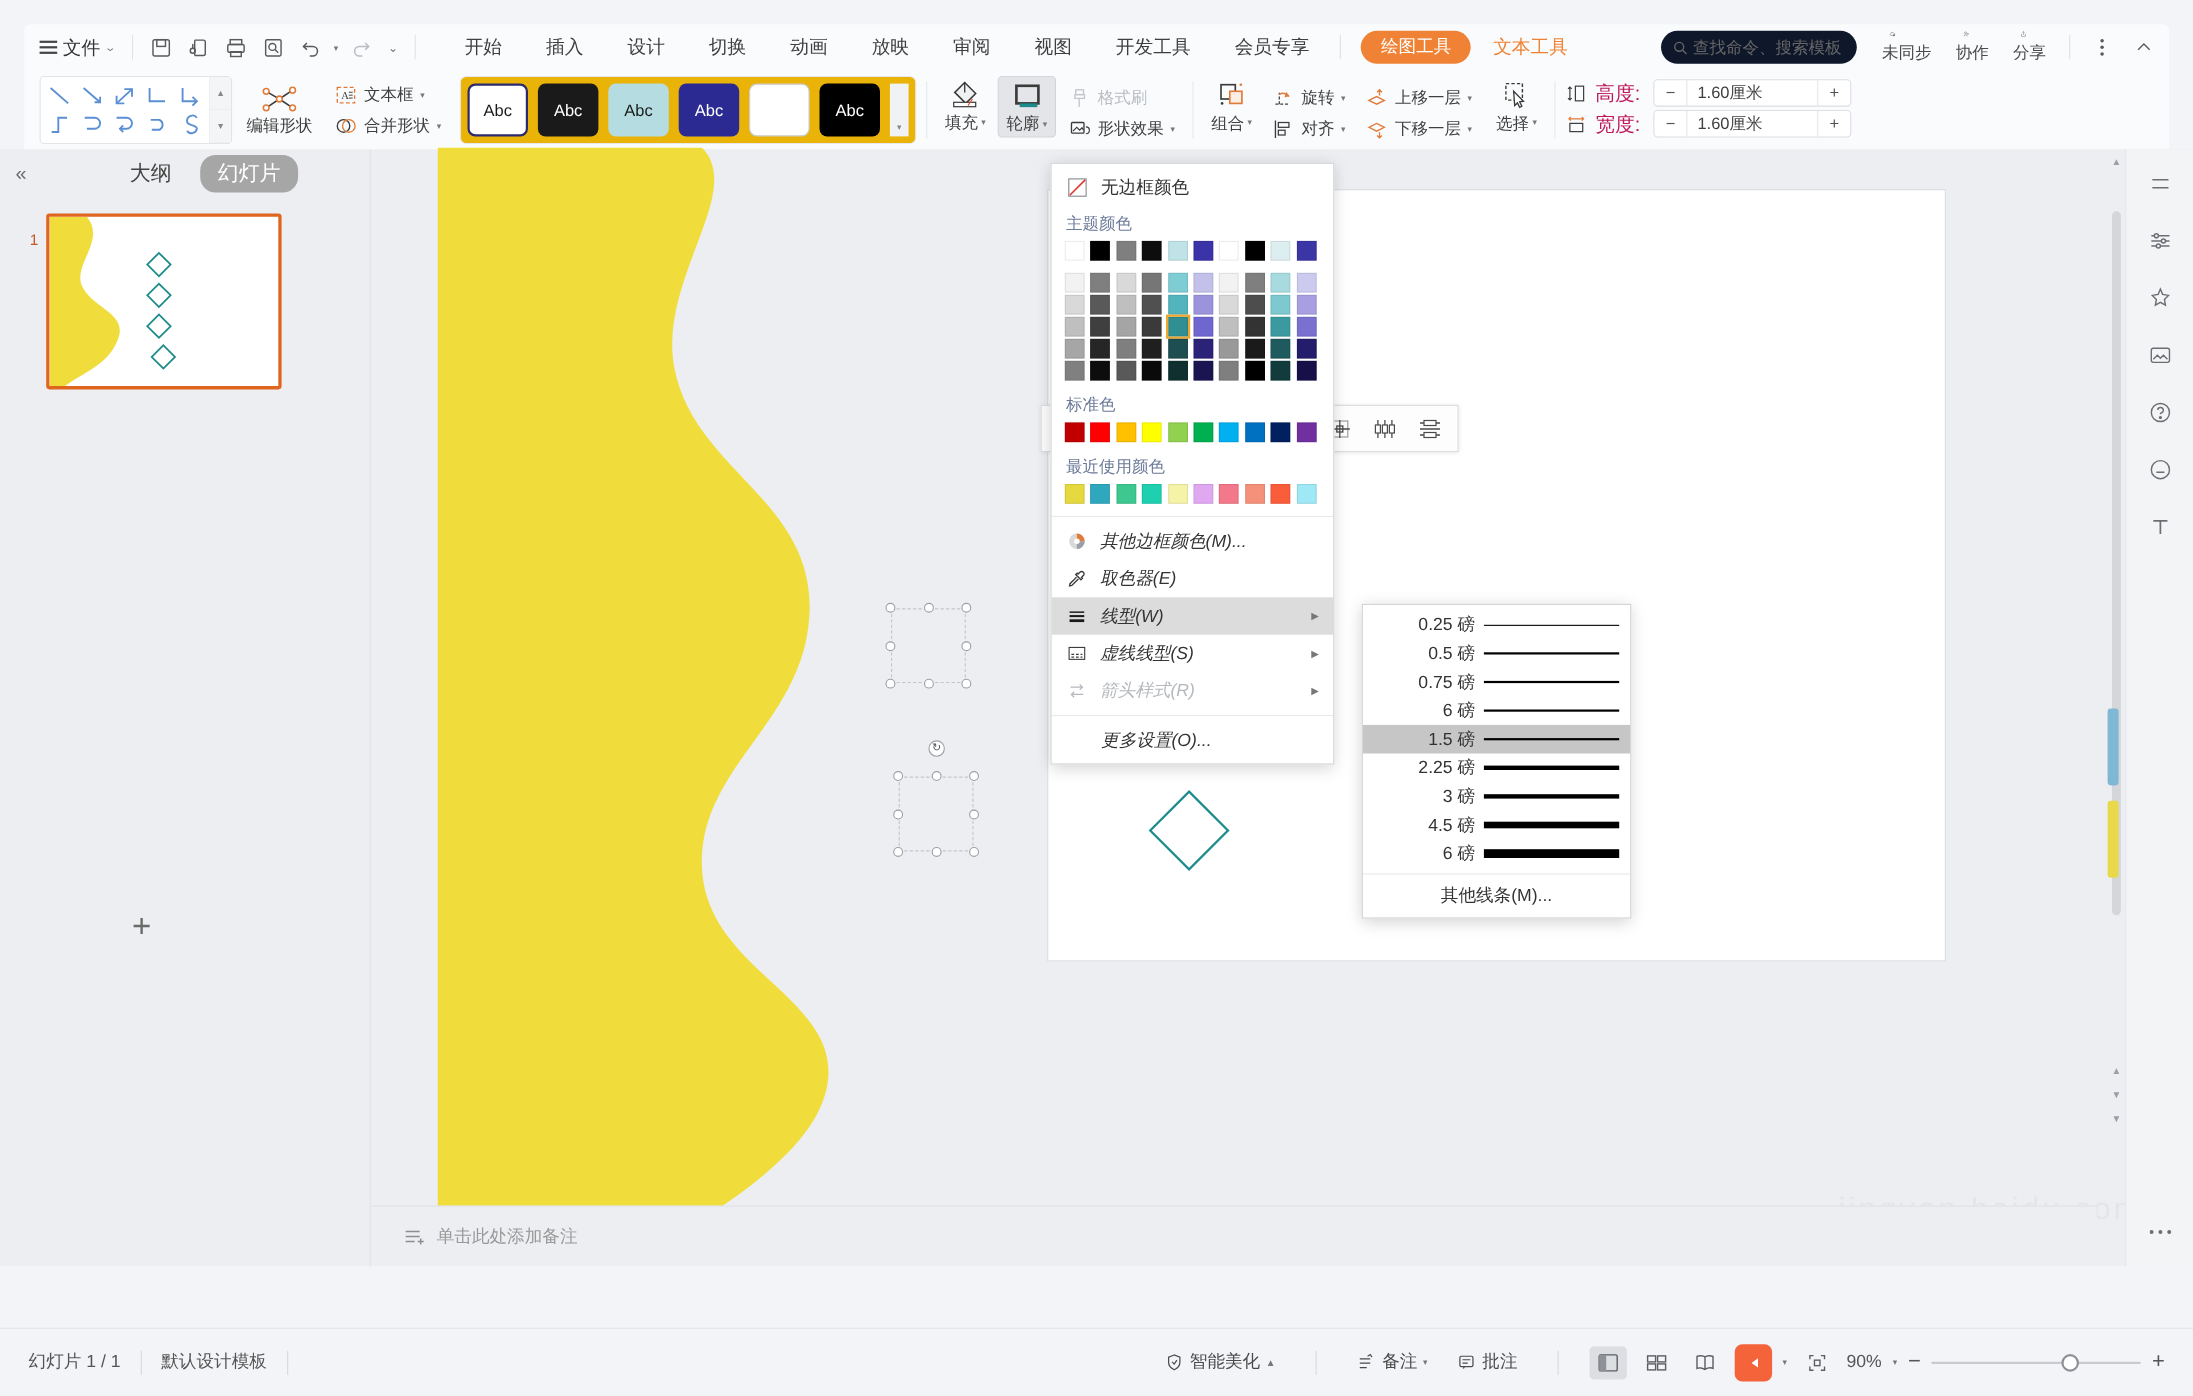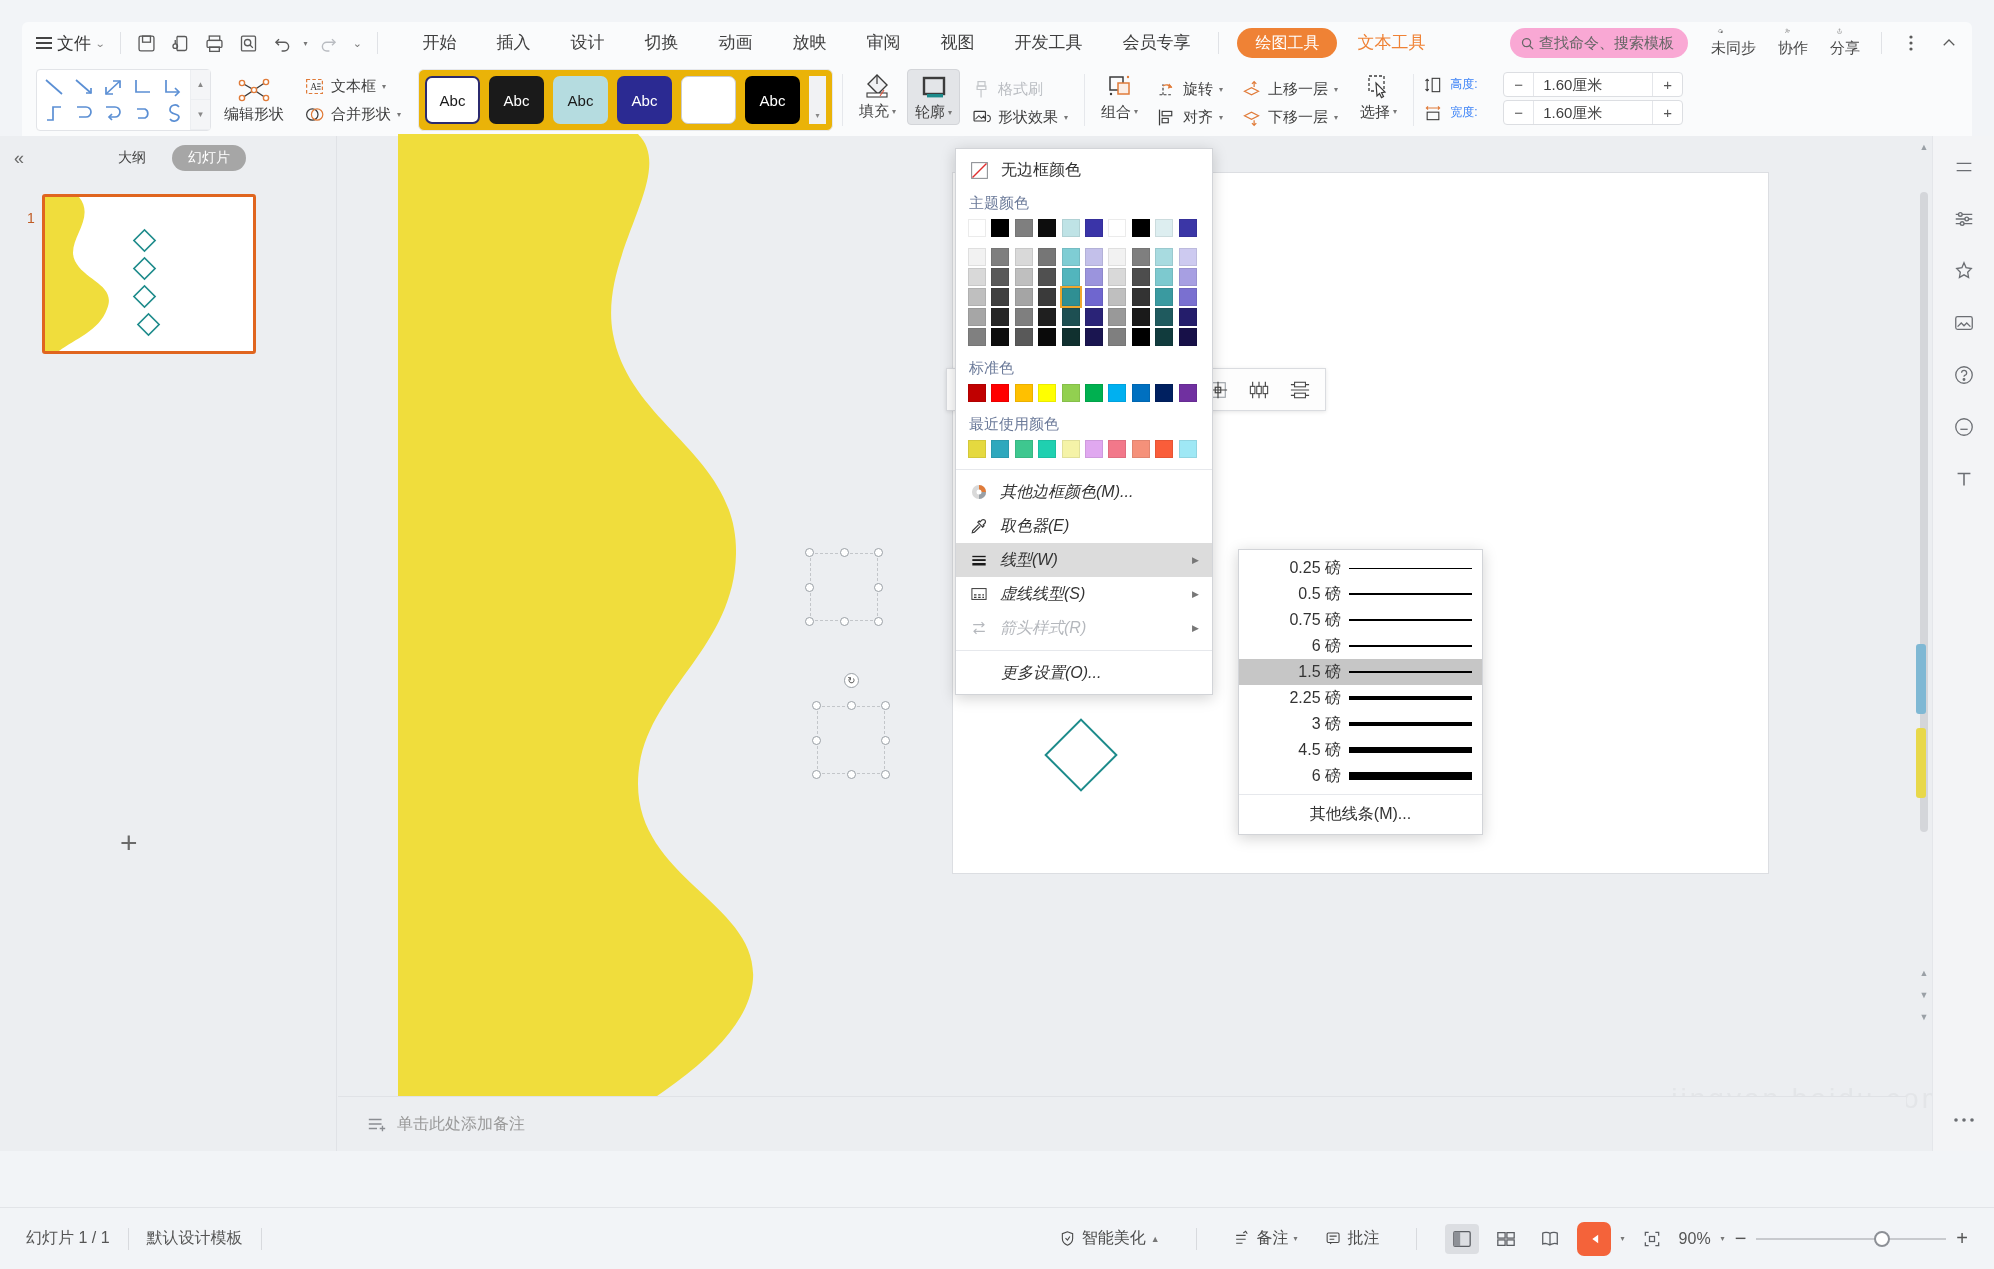--- a/index.html
+++ b/index.html
@@ -21,21 +21,21 @@
   .vdiv{ width:1px; height:22px; background:#e0e2e6; margin:0 8px; }
   .qicon{ width:34px; height:30px; display:flex; align-items:center; justify-content:center;
     color:#5a5a5a; }
   .qicon svg{ display:block; }
   .tabs{ display:flex; align-items:center; gap:0; margin-left:16px; }
   .tab{ padding:0 20px; height:34px; line-height:34px; font-size:17px; color:#3f3f3f; }
   .tab.pill{ background:#ef8235; color:#fff; border-radius:17px; height:30px;
     line-height:30px; padding:0 18px; font-size:16px; margin-left:10px; }
   .tab.orange{ color:#ef8235; }
   .searchbox{ margin-left:auto; display:flex; align-items:center; gap:4px;
-    background:#f9a8d4; border-radius:15px; height:30px; padding:0 14px 0 10px;
+    background:#0f172a; border-radius:15px; height:30px; padding:0 14px 0 10px;
     font-size:15px; color:#666; }
   .right-tools{ display:flex; align-items:center; gap:4px; margin-left:14px; margin-right:6px; }
   .rt{ display:flex; align-items:flex-start; gap:5px; font-size:15px; color:#4a4a4a;
     padding:0 9px; height:30px;flex-direction:column; }
 
   
   .ribbon{ position:absolute; left:22px; top:64px; width:1950px; height:72px;
     background:#fafbfc; display:flex; align-items:center; }
   .shapegal{ width:175px; height:62px; background:#fff; border:1px solid #e2e4e8;
     border-radius:4px; margin-left:14px; display:flex; }
@@ -55,36 +55,36 @@
   .stylegal{ display:flex; align-items:center; gap:9px; background:#eab308;
     border:1px solid #e6e8ec; border-radius:6px; padding:5px 6px; margin-left:10px; height:62px;}
   .sw{ width:55px; height:48px; border-radius:7px; display:flex; align-items:center;
     justify-content:center; font-size:15px; }
   .sgbtns{ width:17px; height:48px; background:#f1f2f4; display:flex; flex-direction:column;
     justify-content:flex-end; align-items:center; font-size:8px; color:#888; padding-bottom:4px;}
   .colstack{ display:flex; flex-direction:column; gap:1px; }
   .ribdiv{ width:1px; height:52px; background:#e6e8ec; margin:0 9px; }
   .selbtn{ background:#e3e5e8; border:1px solid #d3d5d9; }
   .spinrow{ display:flex; align-items:center; gap:7px; margin-bottom:3px; }
-  .spinlbl{ font-size:12px; color:#3b82f6; width:46px; }
+  .spinlbl{ font-size:18px; color:#be185d; width:46px; }
   .spin{ display:flex; align-items:center; border:1px solid #dcdee2; border-radius:4px;
     height:25px; background:#fff; overflow:hidden; }
   .spin .mi,.spin .pl{ width:29px; text-align:center; font-size:15px; color:#555; }
   .spin .val{ width:120px; border-left:1px solid #e4e6ea; border-right:1px solid #e4e6ea;
     font-size:15px; color:#3f3f3f; padding-left:9px; line-height:25px; height:25px;}
 
   
   .workarea{ position:absolute; left:0; top:136px; width:1994px; height:1015px;
     background:#eceef1; }
   .sidebar{ position:absolute; left:0; top:0; width:337px; height:1015px;
     background:#eceef1; border-right:1px solid #e0e2e6; }
   .sb-head{ display:flex; align-items:center; height:44px; padding:0 14px; gap:18px; }
   .collapse{ font-size:18px; color:#6a6a6a; }
   .sb-tabs{ display:flex; align-items:center; gap:10px; margin-left:60px; }
-  .sbtab{ font-size:14px; color:#444; padding:4px 16px; border-radius:14px; }
+  .sbtab{ font-size:19px; color:#444; padding:4px 16px; border-radius:14px; }
   .sbtab.active{ background:#a6a6a6; color:#fff; }
   .thumbwrap{ position:relative; margin:14px 0 0 42px; }
   .thumbnum{ position:absolute; left:-15px; top:16px; font-size:14px; color:#c05c24; }
   .thumb{ width:214px; height:160px; background:#fff; border:3px solid #e0651f;
     border-radius:3px; position:relative; overflow:hidden; }
   .addslide{ position:absolute; left:120px; top:690px; font-size:30px; color:#6a6a6a;
     font-weight:300; }
 
   .canvasarea{ position:absolute; left:338px; top:0; right:0; bottom:0; background:#eceef1; }
   .slide{ position:absolute; left:615px; top:37px; width:815px; height:700px;

